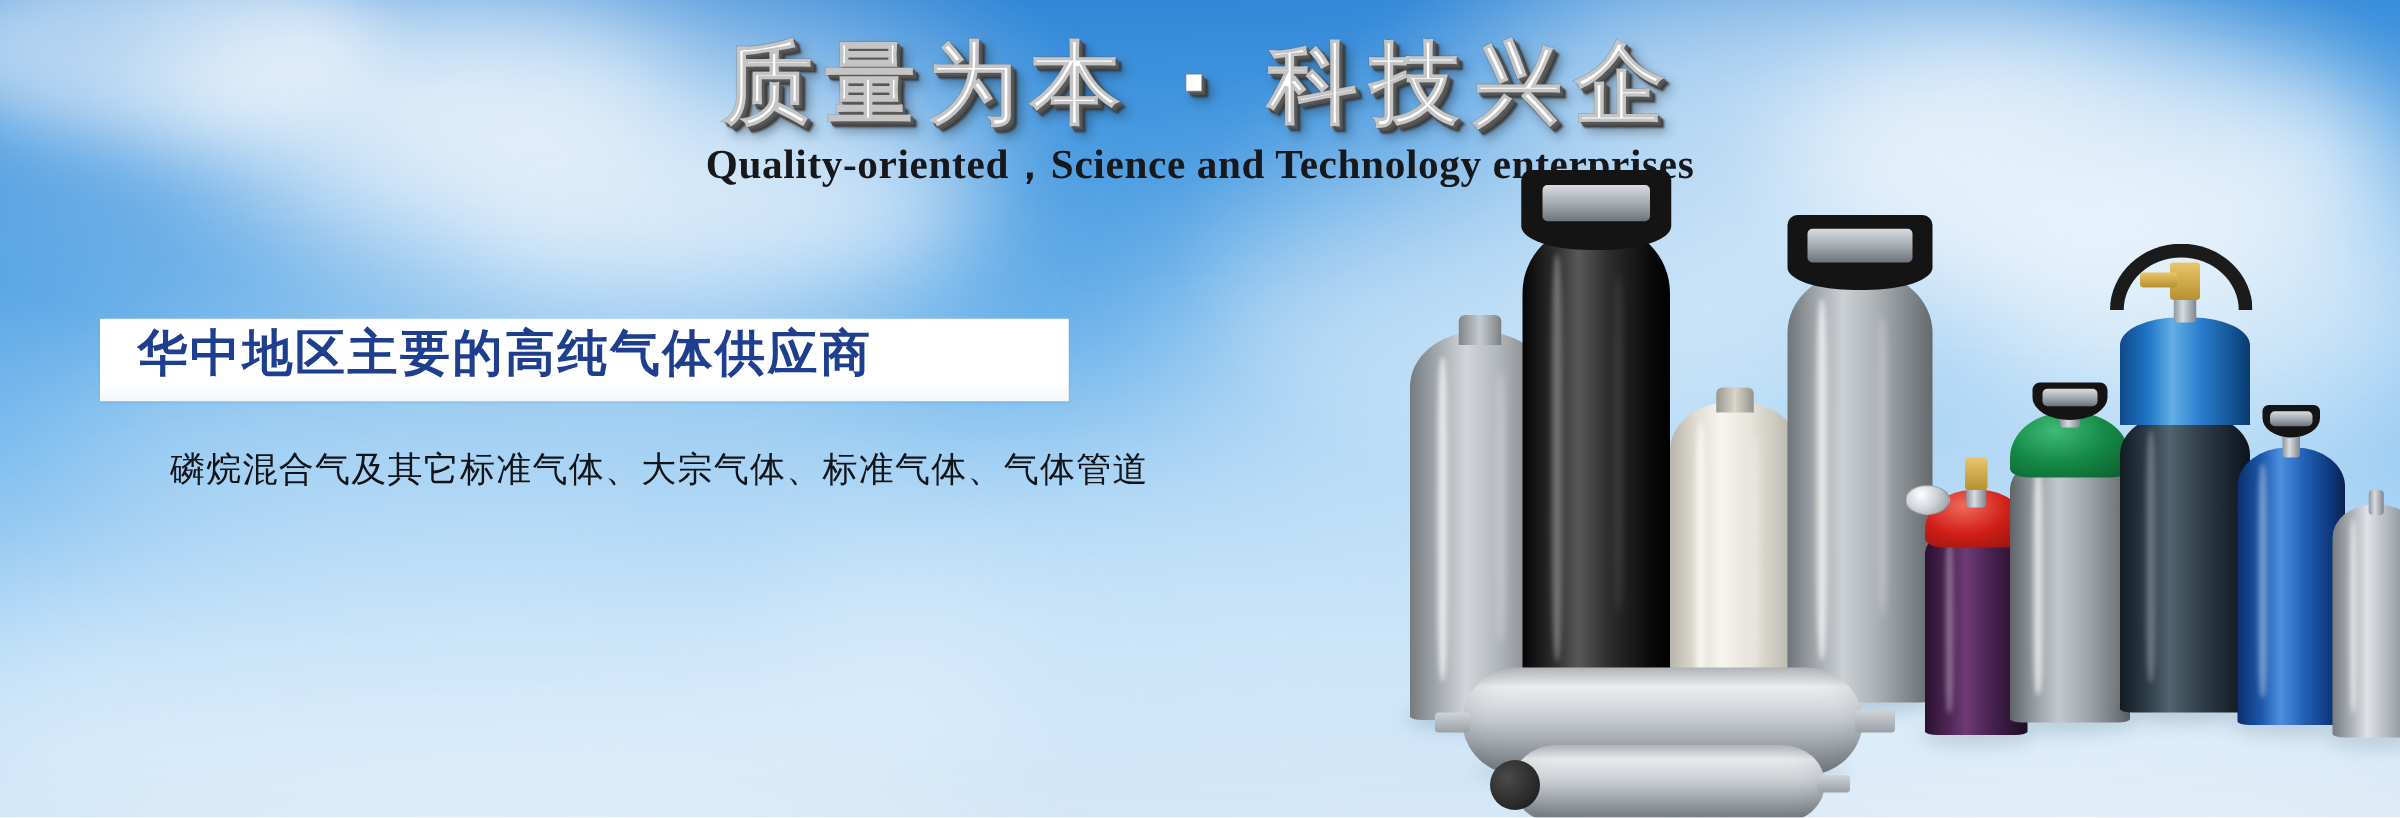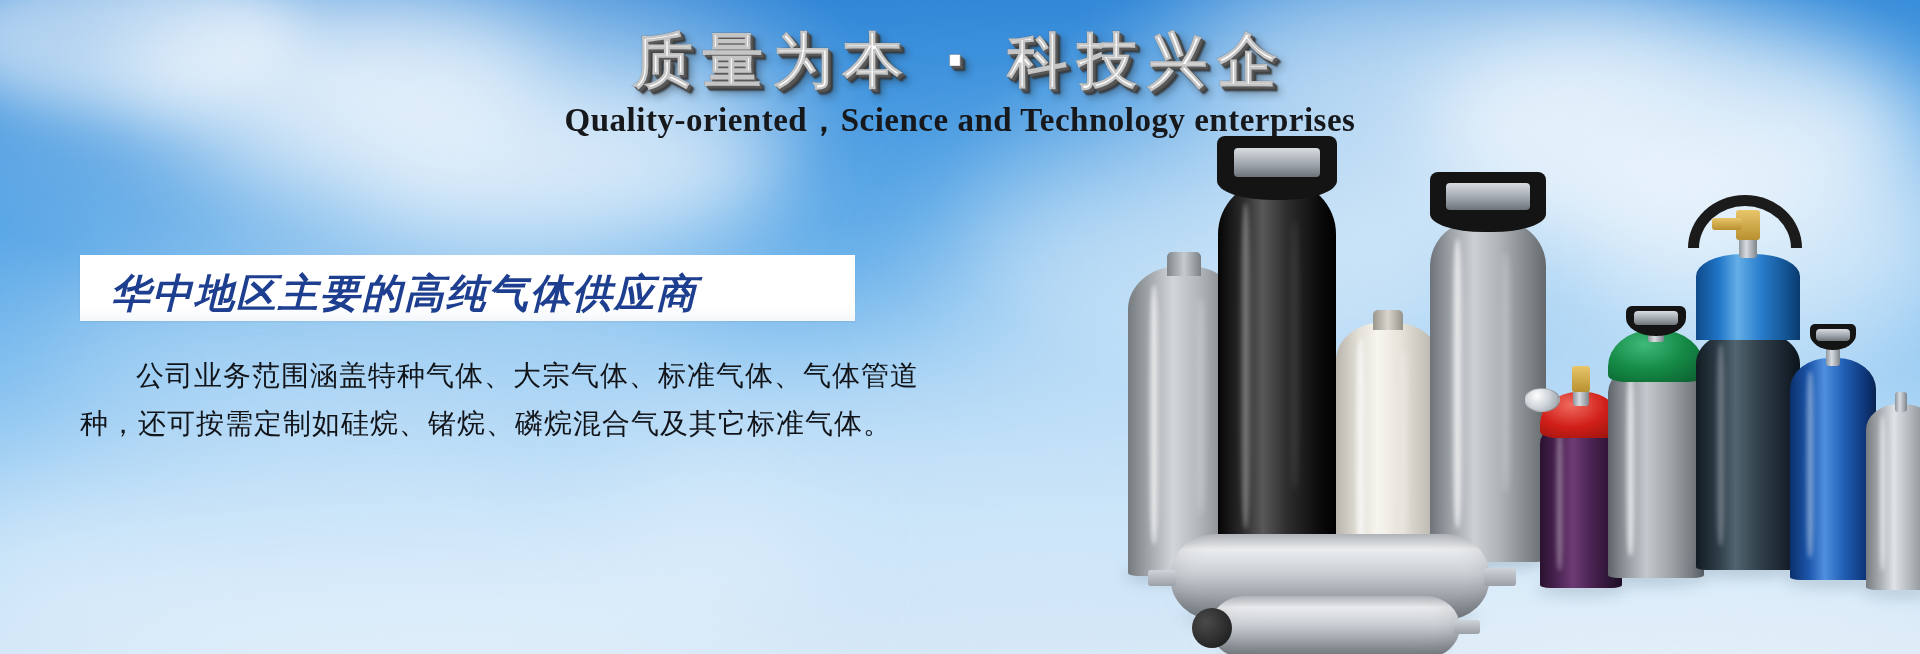--- a/index.html
+++ b/index.html
@@ -22,21 +22,21 @@
 
   
   #headline-block{
     position:absolute;left:0;top:0;width:1920px;
     text-align:center;
   }
   #headline{
     margin:0;padding:0;
     font-family:"DejaVu Sans","Liberation Sans",sans-serif;
     font-weight:bold;
-    font-size:60px;
+    font-size:72px;
     line-height:1.0;
     letter-spacing:10px;
     color:#ffffff;
     text-shadow:
        2px 2px 0 #5a5a5a,
        3px 3px 0 #4e4e4e,
        4px 4px 1px #3d3d3d,
        5px 5px 2px rgba(40,40,40,0.75),
        7px 7px 9px rgba(20,20,20,0.45);
     padding-top:30px;
@@ -53,21 +53,21 @@
     margin-top:12px;
   }
 
   
   #badge{
     position:absolute;
     left:80px;top:255px;
     width:775px;height:66px;
     background:linear-gradient(180deg,#ffffff 0%,#ffffff 78%,#f3f7fb 100%);
     box-shadow:0 1px 2px rgba(0,0,0,0.07);
-    display:flex;align-items:flex-end;font-style:italic;
+    display:flex;align-items:flex-start;
   }
   #badge-text{
     font-family:"DejaVu Sans","Liberation Sans",sans-serif;
     font-weight:bold;
     font-size:40px;
     letter-spacing:2px;
     color:#1e3f8f;
     padding-left:30px;
     white-space:nowrap;
   }
@@ -178,22 +178,21 @@
   <div id="headline-block">
     <h1 id="headline">质量为本 · 科技兴企</h1>
     <div id="subheadline">Quality-oriented，Science and Technology enterprises</div>
   </div>
 
   <div id="badge">
     <span id="badge-text">华中地区主要的高纯气体供应商</span>
   </div>
 
   <div id="body-copy">
-    <span class="ln first">公司业务范围涵盖特种气体、大宗气体、标准气体、气体管道</span>
-    <span class="ln">种，还可按需定制如硅烷、锗烷、磷烷混合气及其它标准气体。</span>
+    <span class="ln first">磷烷混合气及其它标准气体、大宗气体、标准气体、气体管道</span>
   </div>
 
   <div id="cylinders">
 
     <div class="cyl" style="left:-12px;bottom:78px;width:112px;height:310px;">
       <div class="shadow-ellipse" style="width:120px;height:18px;"></div>
       <div class="body-sh" style="height:310px;background:linear-gradient(90deg,#767b80 0%,#a9aeb3 22%,#d2d6da 40%,#b3b8bd 62%,#85898e 88%,#6c7176 100%);">
         <div class="gloss"></div>
           <div class="gloss2"></div>
       </div>

